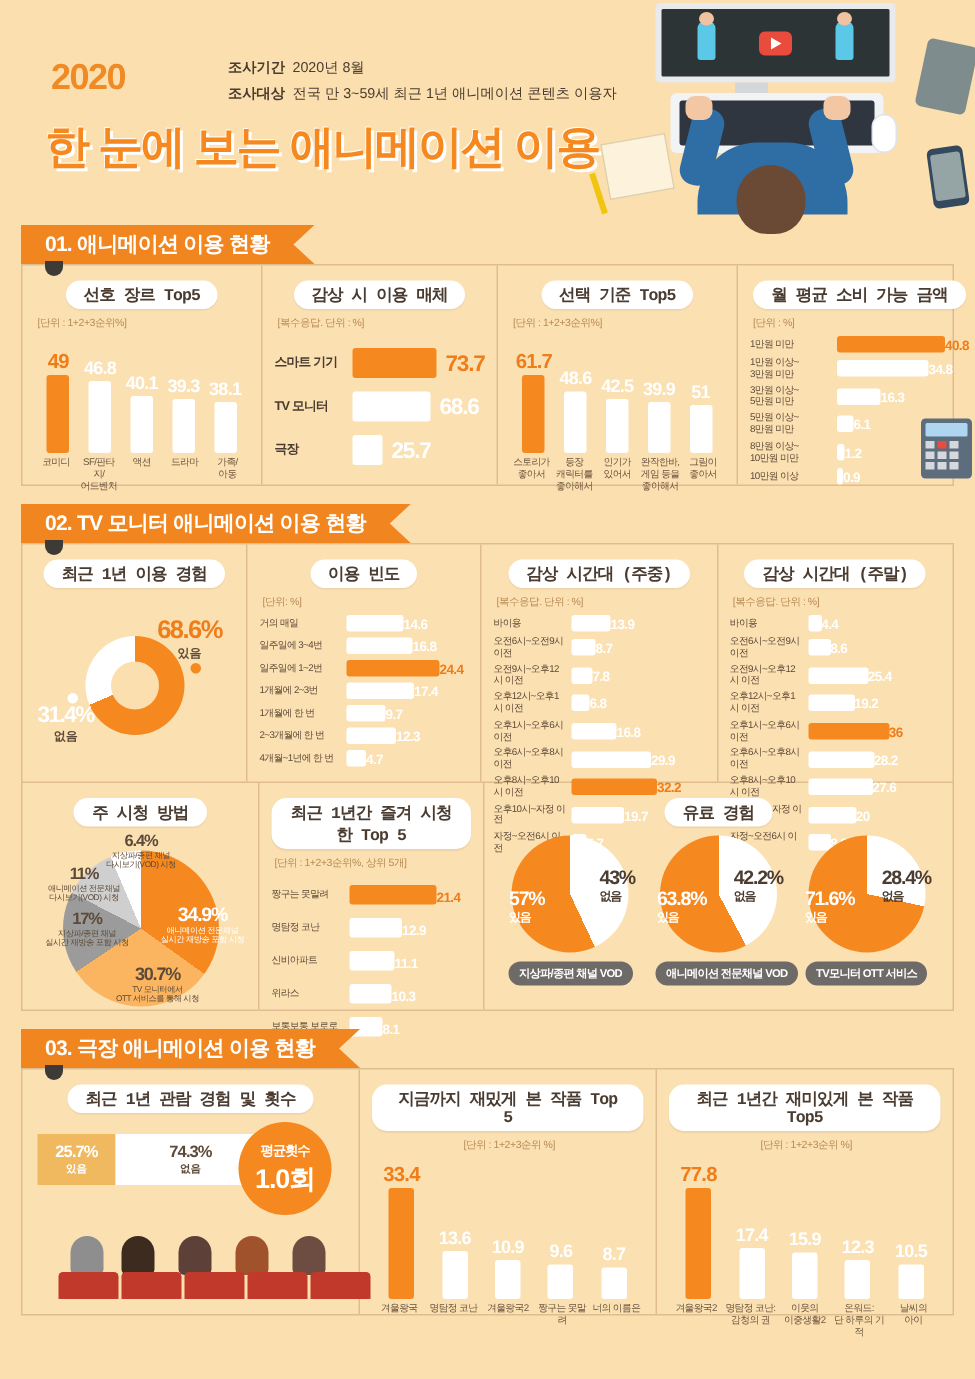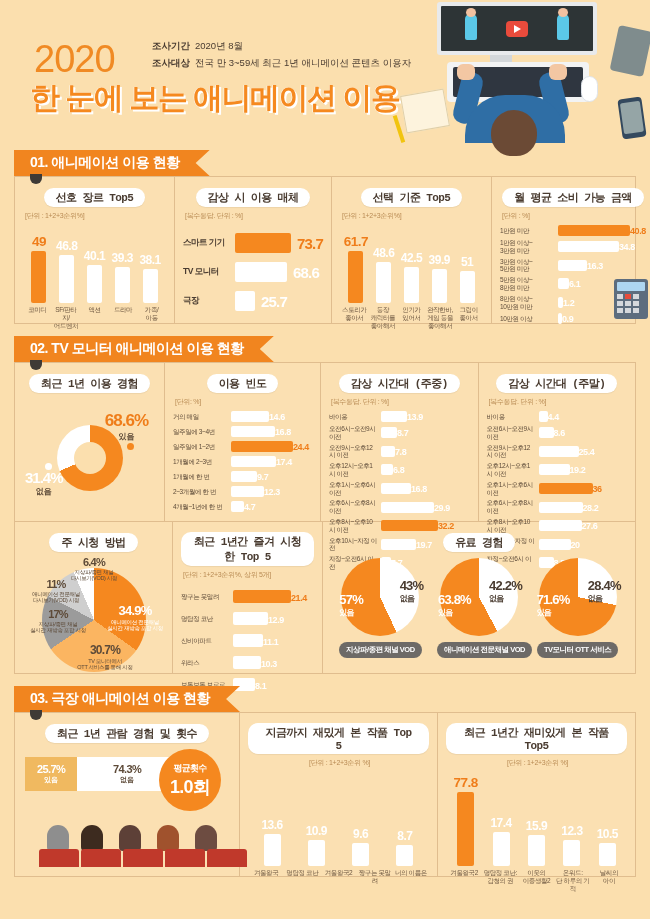--- a/index.html
+++ b/index.html
@@ -9,21 +9,21 @@
     font-family: "Liberation Sans", "DejaVu Sans", sans-serif;
     overflow: hidden;
     position: relative;
   }
   .page { position: relative; width:650px; height:919px; background:#fbdfae; }
 
   
   .header { position:relative; height:150px; }
   .year {
     position:absolute; left:34px; top:38px;
-    font-size:38px; font-weight:normal; color:#f08a24;
+    font-size:24px; font-weight:bold; color:#f08a24;
     letter-spacing:-1px;
   }
   .meta { position:absolute; left:152px; top:38px; font-size:9.5px; color:#4a3c31; line-height:1.75; }
   .meta b { font-weight:bold; margin-right:5px; }
   .main-title {
     position:absolute; left:30px; top:78px;
     font-size:30px; font-weight:bold; color:#f5891f;
     letter-spacing:-1.5px;
     text-shadow: 2px 2px 0 #fff, -0.5px -0.5px 0 #fff;
   }
@@ -724,20 +724,24 @@
         <div class="seat" style="left:100px;"></div>
         <div class="seat" style="left:142px;"></div>
         <div class="seat" style="left:184px;"></div>
       </div>
     </div>
 
     <div class="cell">
       <div class="cap"><span>지금까지 재밌게 본 작품 Top 5</span></div>
       <div class="unit" style="text-align:center;">[단위 : 1+2+3순위 %]</div>
       <div class="vbar" style="height:92px; margin-top:6px;">
+        <div class="vb hi">
+            <div class="val">33.4</div>
+            <div class="bar" style="height:74px;width:17px"></div>
+          </div>
         <div class="vb">
             <div class="val">13.6</div>
             <div class="bar" style="height:32px;width:17px"></div>
           </div>
         <div class="vb">
             <div class="val">10.9</div>
             <div class="bar" style="height:26px;width:17px"></div>
           </div>
         <div class="vb">
             <div class="val">9.6</div>

